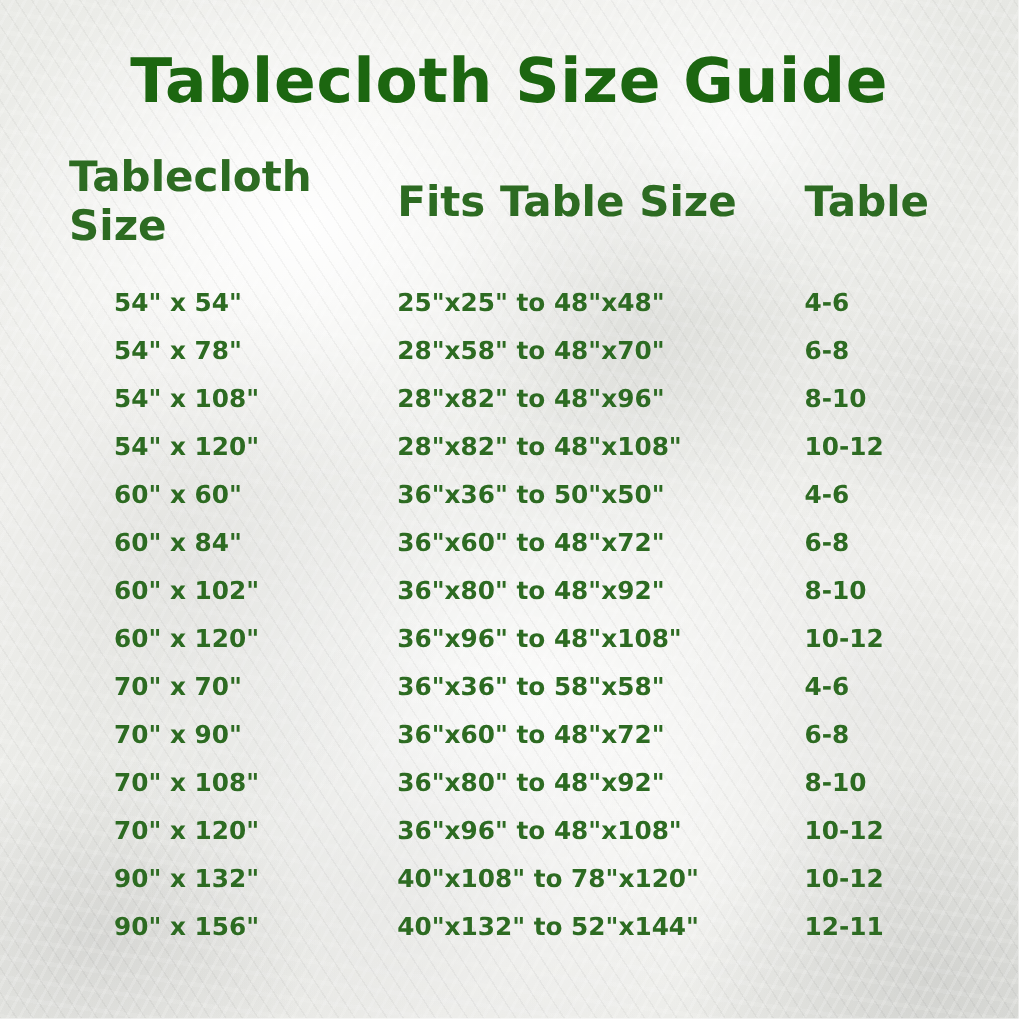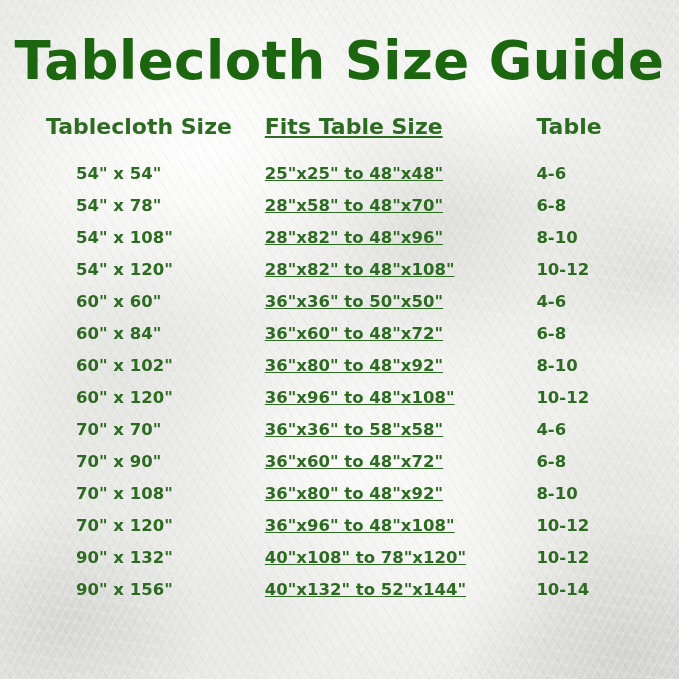--- a/index.html
+++ b/index.html
@@ -51,50 +51,50 @@
   .content {
     position: relative;
     z-index: 2;
     padding: 0;
   }
   .title {
     text-align: center;
     color: #1c6610;
     font-family: "DejaVu Sans", sans-serif;
     font-weight: bold;
-    font-size: 53px;
+    font-size: 41px;
     letter-spacing: 0.5px;
     margin: 0;
     padding-top: 30px;
   }
   table.guide {
     width: 100%;
     border-collapse: collapse;
     margin-top: 22px;
     color: #2a6d1c;
   }
   table.guide th {
     font-family: "DejaVu Sans", sans-serif;
     font-weight: bold;
-    font-size: 22px;
+    font-size: 28px;
     color: #2d6b22;
     padding-bottom: 18px;
     text-align: left;
   }
   table.guide td {
     font-family: "DejaVu Sans", sans-serif;
     font-weight: bold;
     font-size: 16.5px;
     color: #2d6b22;
     padding: 6.5px 0;
     text-align: left;
     white-space: nowrap;
   }
   .col-a { width: 39%; padding-left: 76px !important; }
-  .col-b { width: 40%; padding-left: 0 !important; text-decoration: underline; }
+  .col-b { width: 40%; padding-left: 0 !important; }
   .col-c { width: 21%; padding-left: 0 !important; }
   th.col-a { padding-left: 46px !important; }
   th.col-b { padding-left: 0 !important; }
   th.col-c { padding-left: 0 !important; }
   .hdr-row th.col-b { padding-left: 0; }
   .cell-b { padding-left: 0; }
 </style>
 </head>
 <body>
 
@@ -172,18 +172,18 @@
             <td class="col-c">10-12</td>
           </tr>
           <tr>
             <td class="col-a">90" x 132"</td>
             <td class="col-b cell-b">40"x108" to 78"x120"</td>
             <td class="col-c">10-12</td>
           </tr>
           <tr>
             <td class="col-a">90" x 156"</td>
             <td class="col-b cell-b">40"x132" to 52"x144"</td>
-            <td class="col-c">10-14</td>
+            <td class="col-c">12-11</td>
           </tr>
         </tbody>
     </table>
   </div>
 </div>
 
 </body></html>

